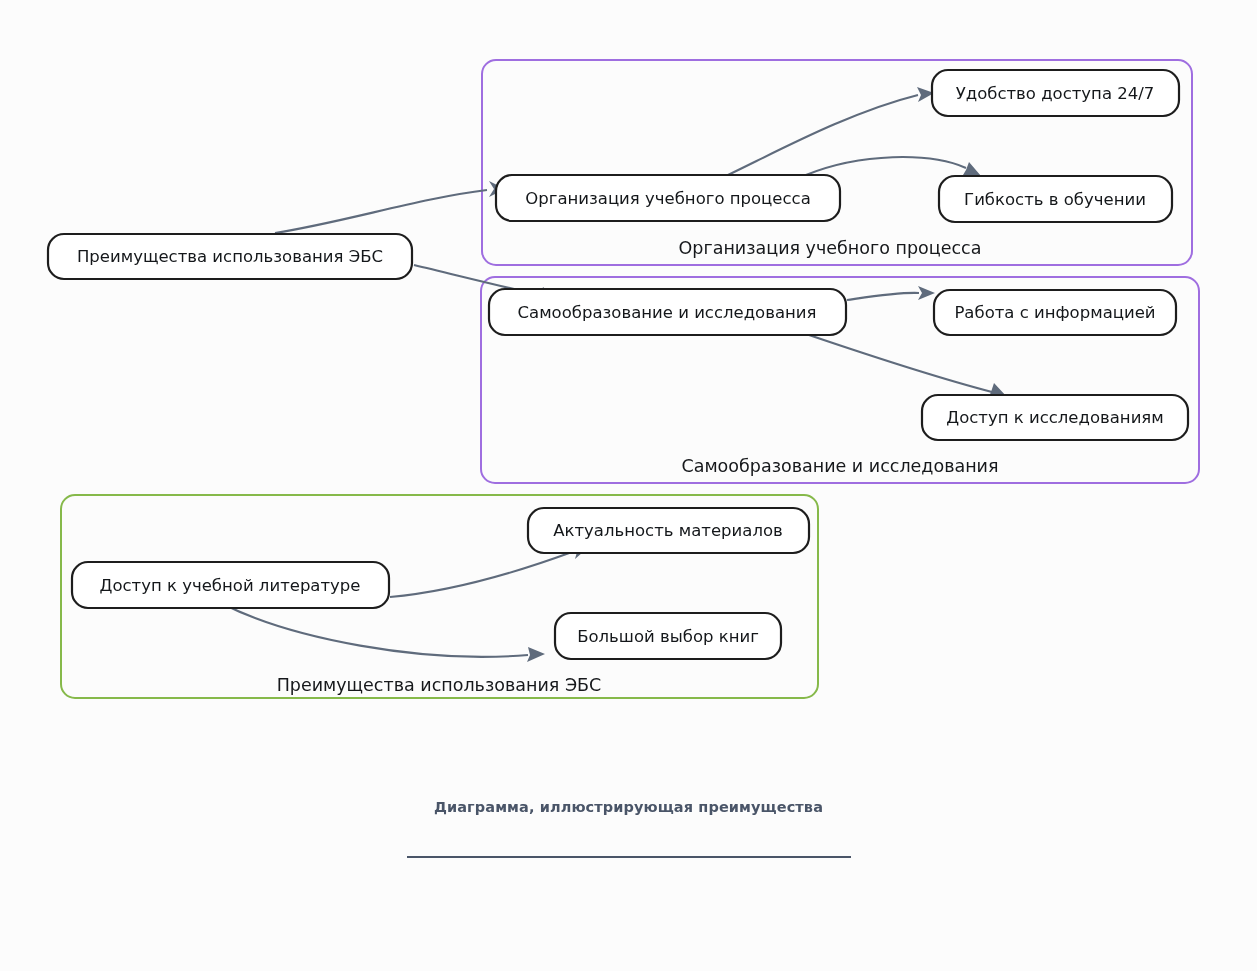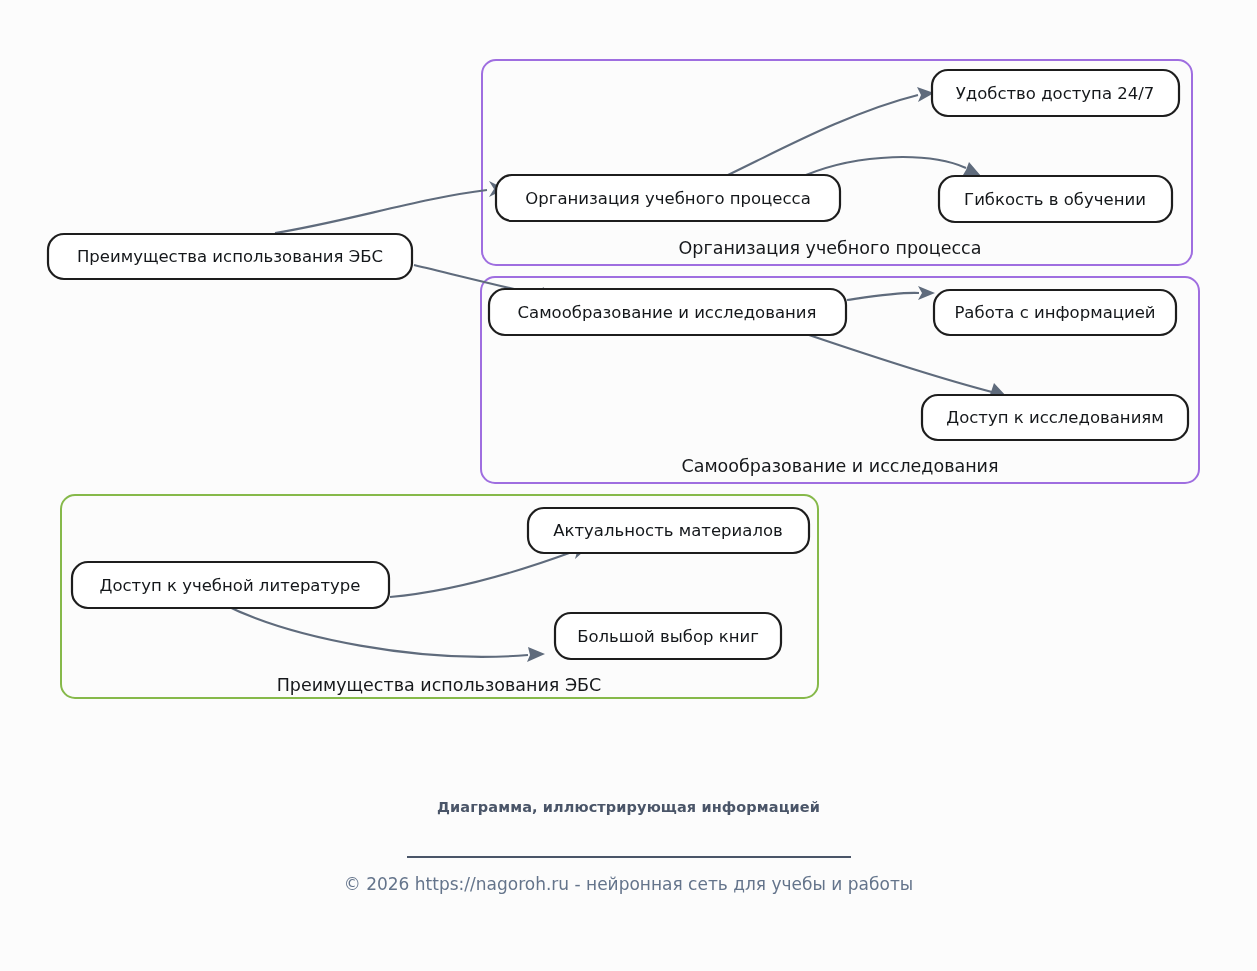--- a/index.html
+++ b/index.html
@@ -193,22 +193,21 @@
     <g>
       <rect class="node-rect" x="555" y="613" rx="16" ry="16" width="226" height="46"></rect>
       <text class="node-label" x="668" y="637">Большой выбор книг</text>
     </g>
 
     <text class="cluster-label" x="439" y="686">Преимущества использования ЭБС</text>
 
   </svg>
 
   <div class="footer" id="footer-title">
-    <div>Диаграмма, иллюстрирующая информацией</div>
+    <div>Диаграмма, иллюстрирующая преимущества</div>
   </div>
 
   <div class="footer" id="footer-divider">
     <span class="rule"></span>
   </div>
 
-  <div class="footer" id="footer-copy">© 2026 https://nagoroh.ru - нейронная сеть для учебы и работы</div>
 
 </div>
 
 </body></html>

